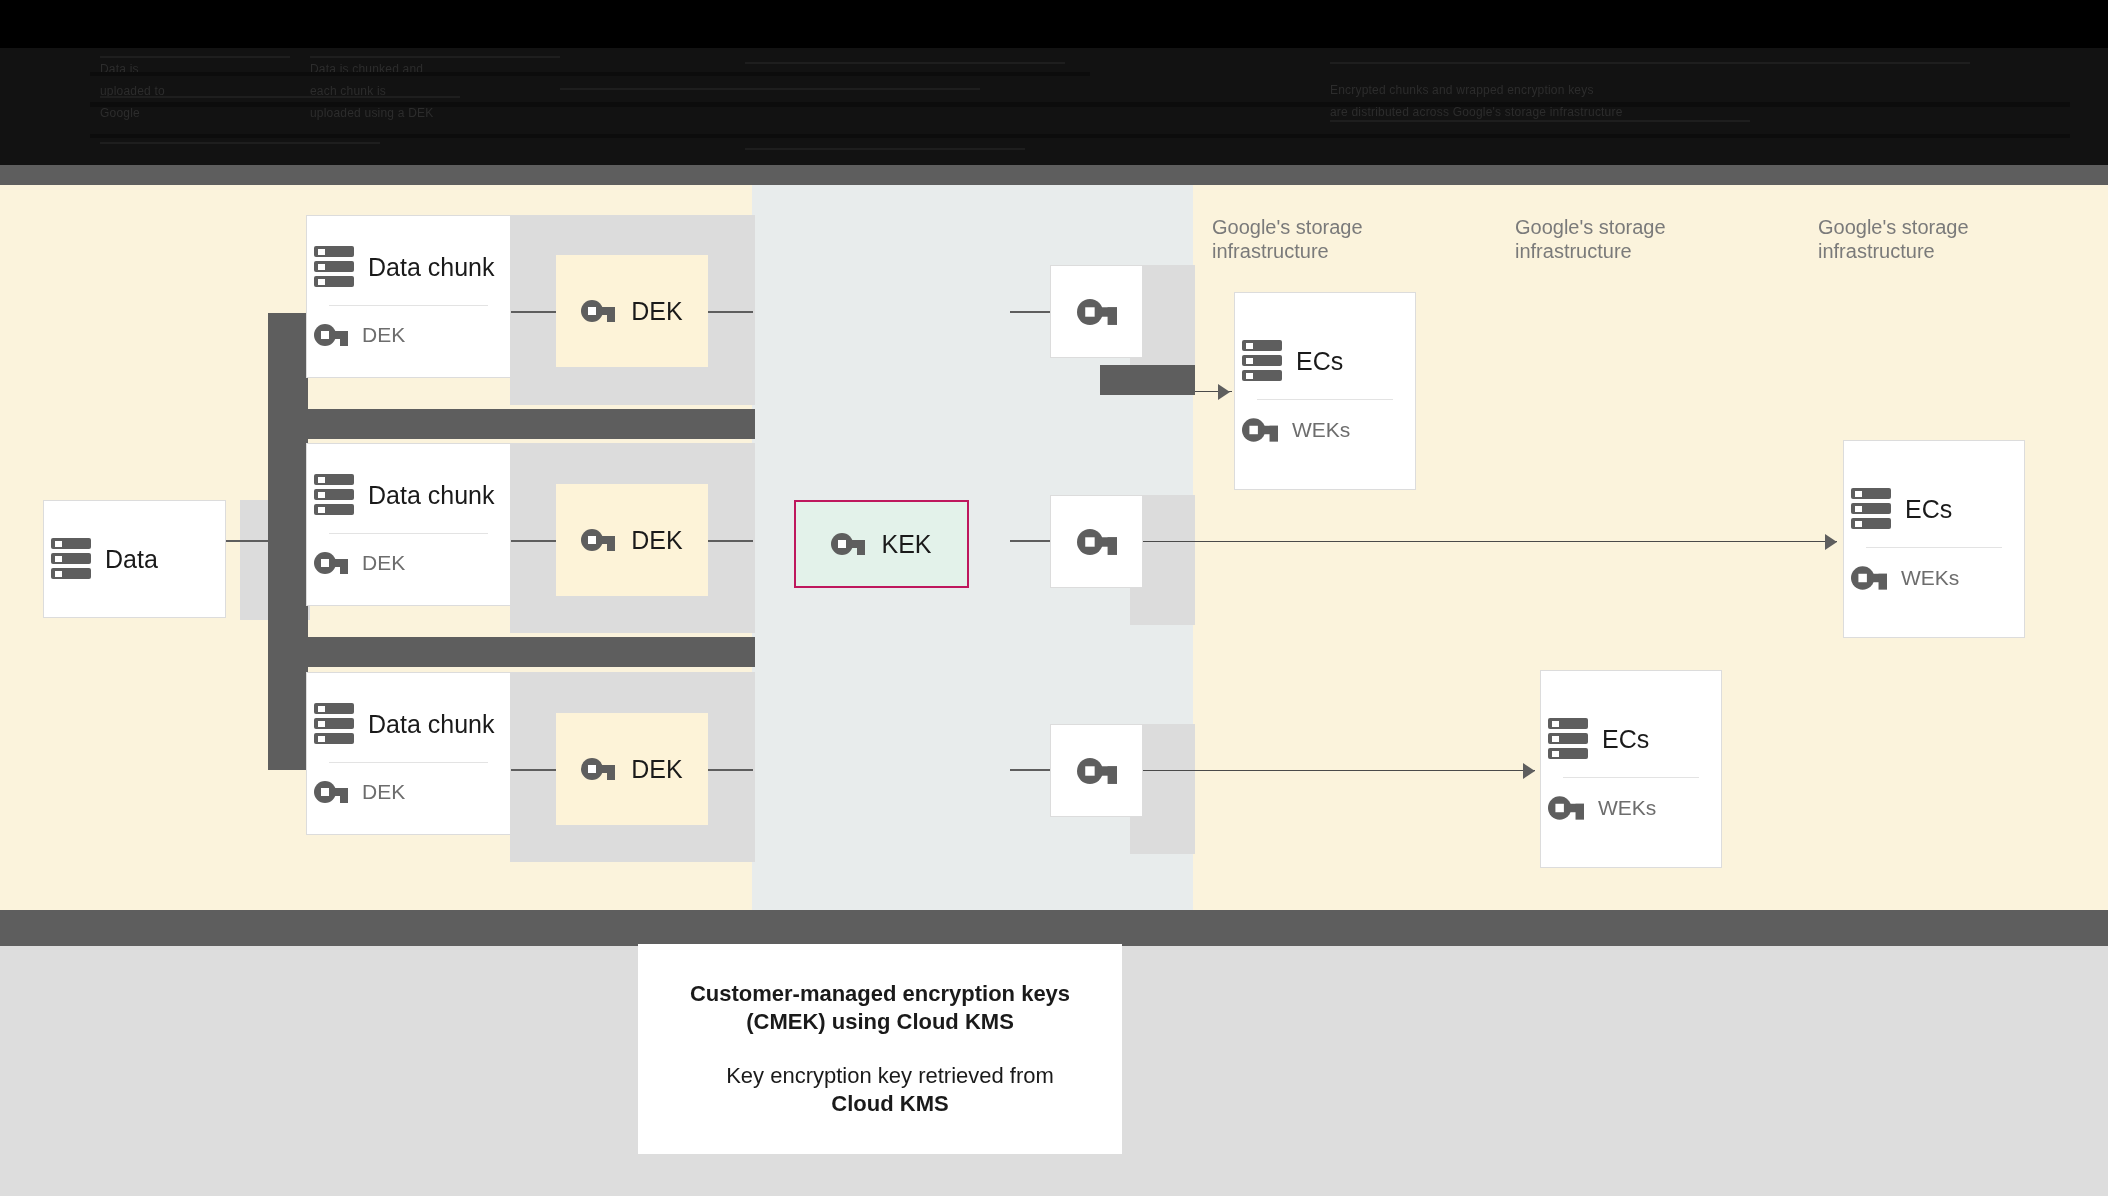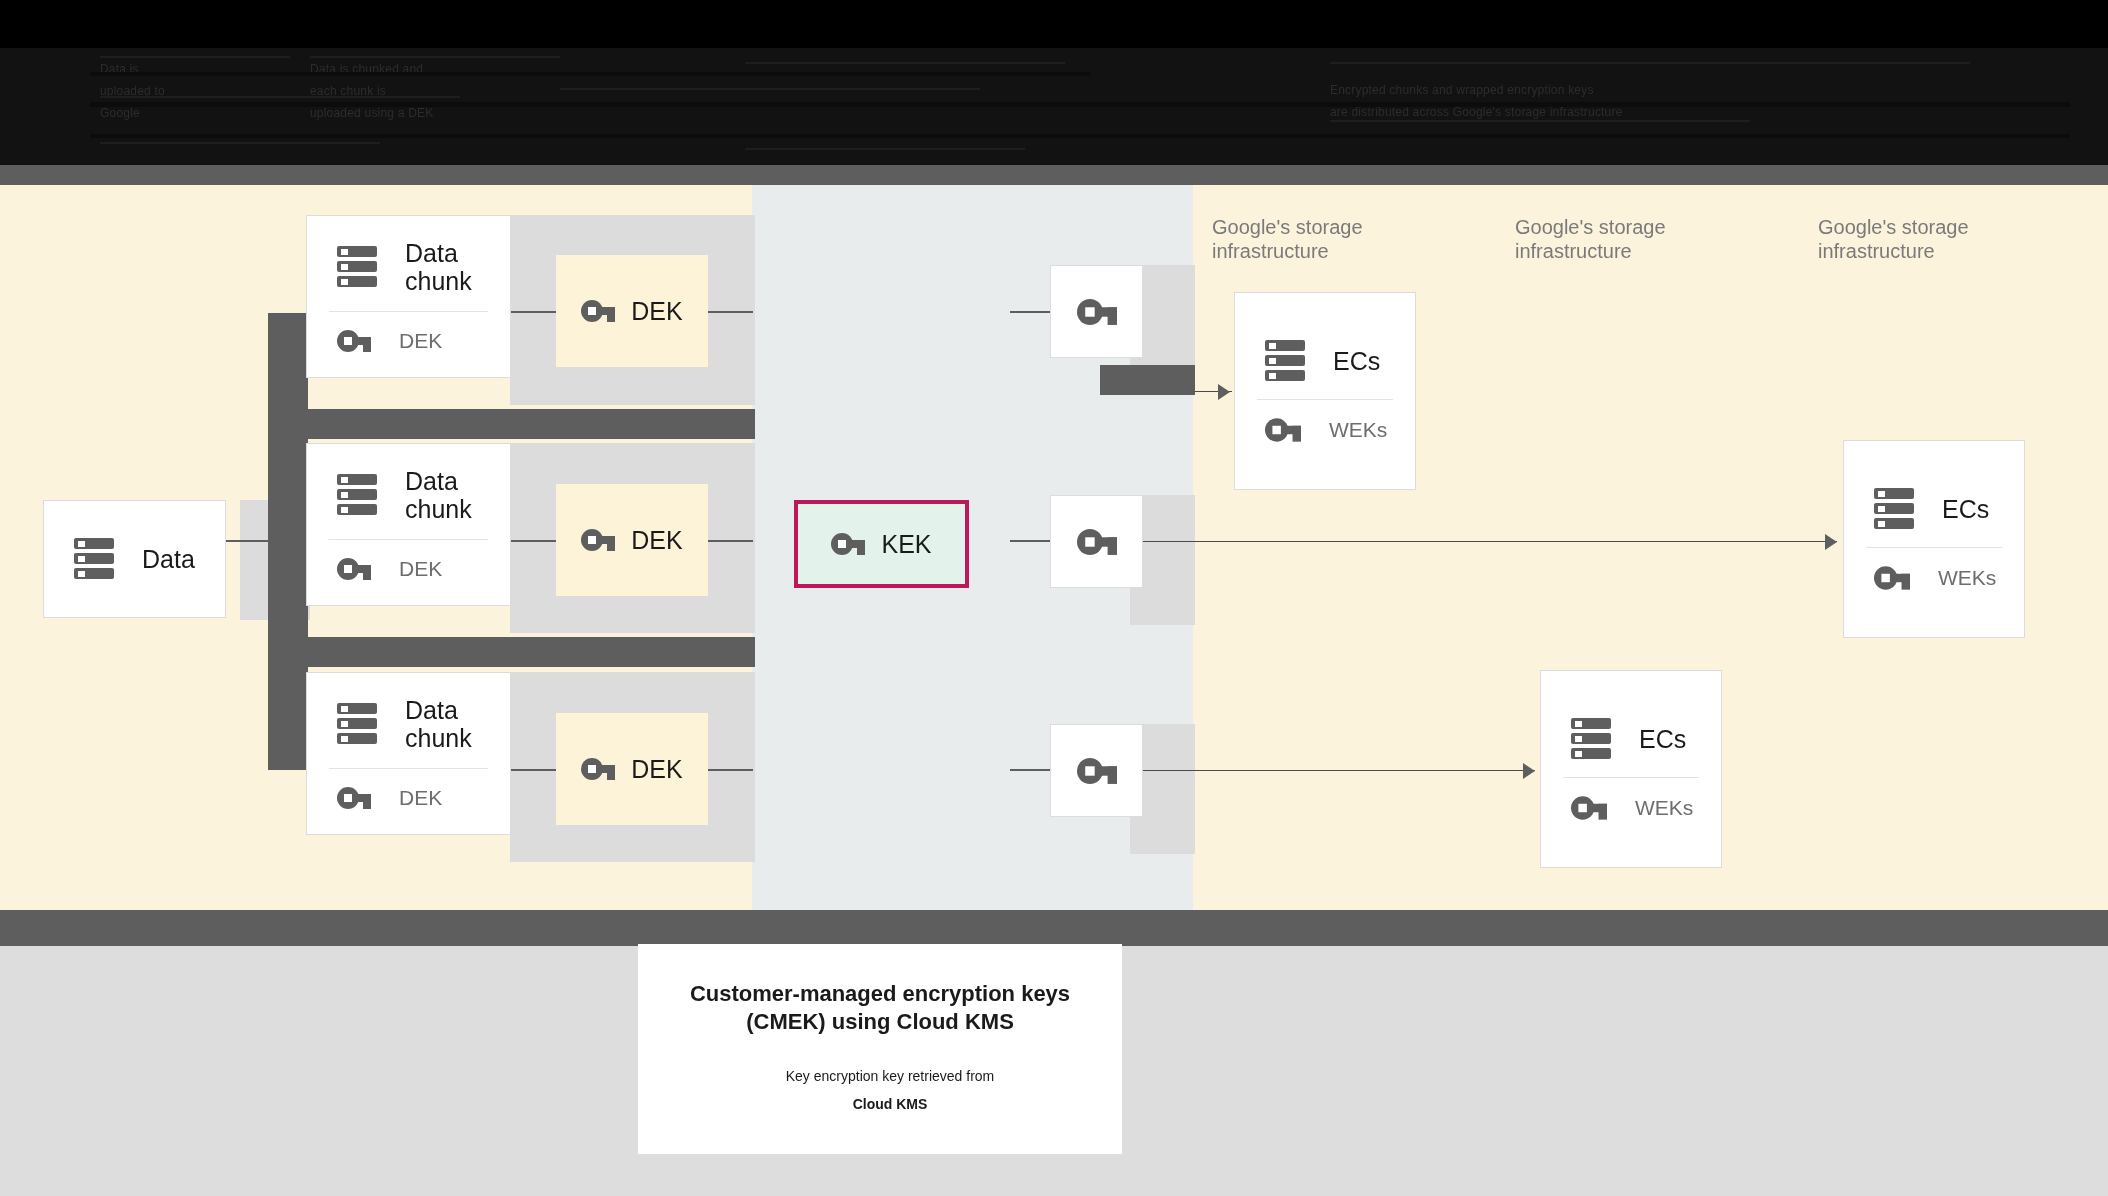--- a/index.html
+++ b/index.html
@@ -28,53 +28,53 @@
   .grayband { position:absolute; background:#dcdcdc; }
 
   
   .bracket { position:absolute; background:#5e5e5e; }
 
   
   .card {
     position:absolute; background:#fff; border:1px solid #dcdcdc;
     display:flex; flex-direction:column; justify-content:center;
   }
-  .card .row { display:flex; align-items:center; gap:28px; padding:0 30px; }
+  .card .row { display:flex; align-items:center; gap:14px; padding:0 7px; }
   .card .title { font-size:25px; color:#1a1a1a; line-height:28px; }
   .card .sub   { font-size:21px; color:#6d6d6d; }
   .card .divider { height:1px; background:#e3e3e3; margin:16px 22px; }
 
   
   .chip {
     position:absolute; display:flex; align-items:center; justify-content:center; gap:16px;
   }
   .chip .label { font-size:25px; color:#1a1a1a; }
   .chip-dek { background:#fdf3d8; }
-  .chip-kek { background:#e3f2ea; border:4px solid #be185d; }
+  .chip-kek { background:#e3f2ea; border:2px solid #be185d; }
   .chip-key { background:#fff; border:1px solid #dcdcdc; }
 
   
   .conn { position:absolute; background:#5e5e5e; height:2px; }
   .arrowhead { position:absolute; width:0; height:0;
                border-top:8px solid transparent; border-bottom:8px solid transparent;
                border-left:12px solid #5e5e5e; }
 
   
   .infra-label { position:absolute; color:#7a7a7a; font-size:20px; line-height:24px; white-space:pre-line; }
 
   
   .footer-dark  { position:absolute; left:0; top:910px; width:2108px; height:36px; background:#5e5e5e; }
   .footer-light { position:absolute; left:0; top:946px; width:2108px; height:250px; background:#dddddd; }
   .caption {
     position:absolute; left:638px; top:944px; width:484px; height:210px;
     background:#fff; display:flex; flex-direction:column; align-items:center;
     justify-content:center; gap:26px; text-align:center; padding:0 30px;
   }
   .caption .line-b { font-size:22px; font-weight:bold; color:#1a1a1a; line-height:28px; }
-  .caption .line-n { font-size:14px; color:#1a1a1a; line-height:28px;margin-left:20px; }
+  .caption .line-n { font-size:22px; color:#1a1a1a; line-height:28px;margin-left:20px; }
   .caption .line-n b { font-weight:bold; }
 
   
   .svr { display:block; flex:0 0 auto; }
   .keyi { display:block; flex:0 0 auto; }
 </style>
 </head>
 <body>
 
 <div id="stage">

